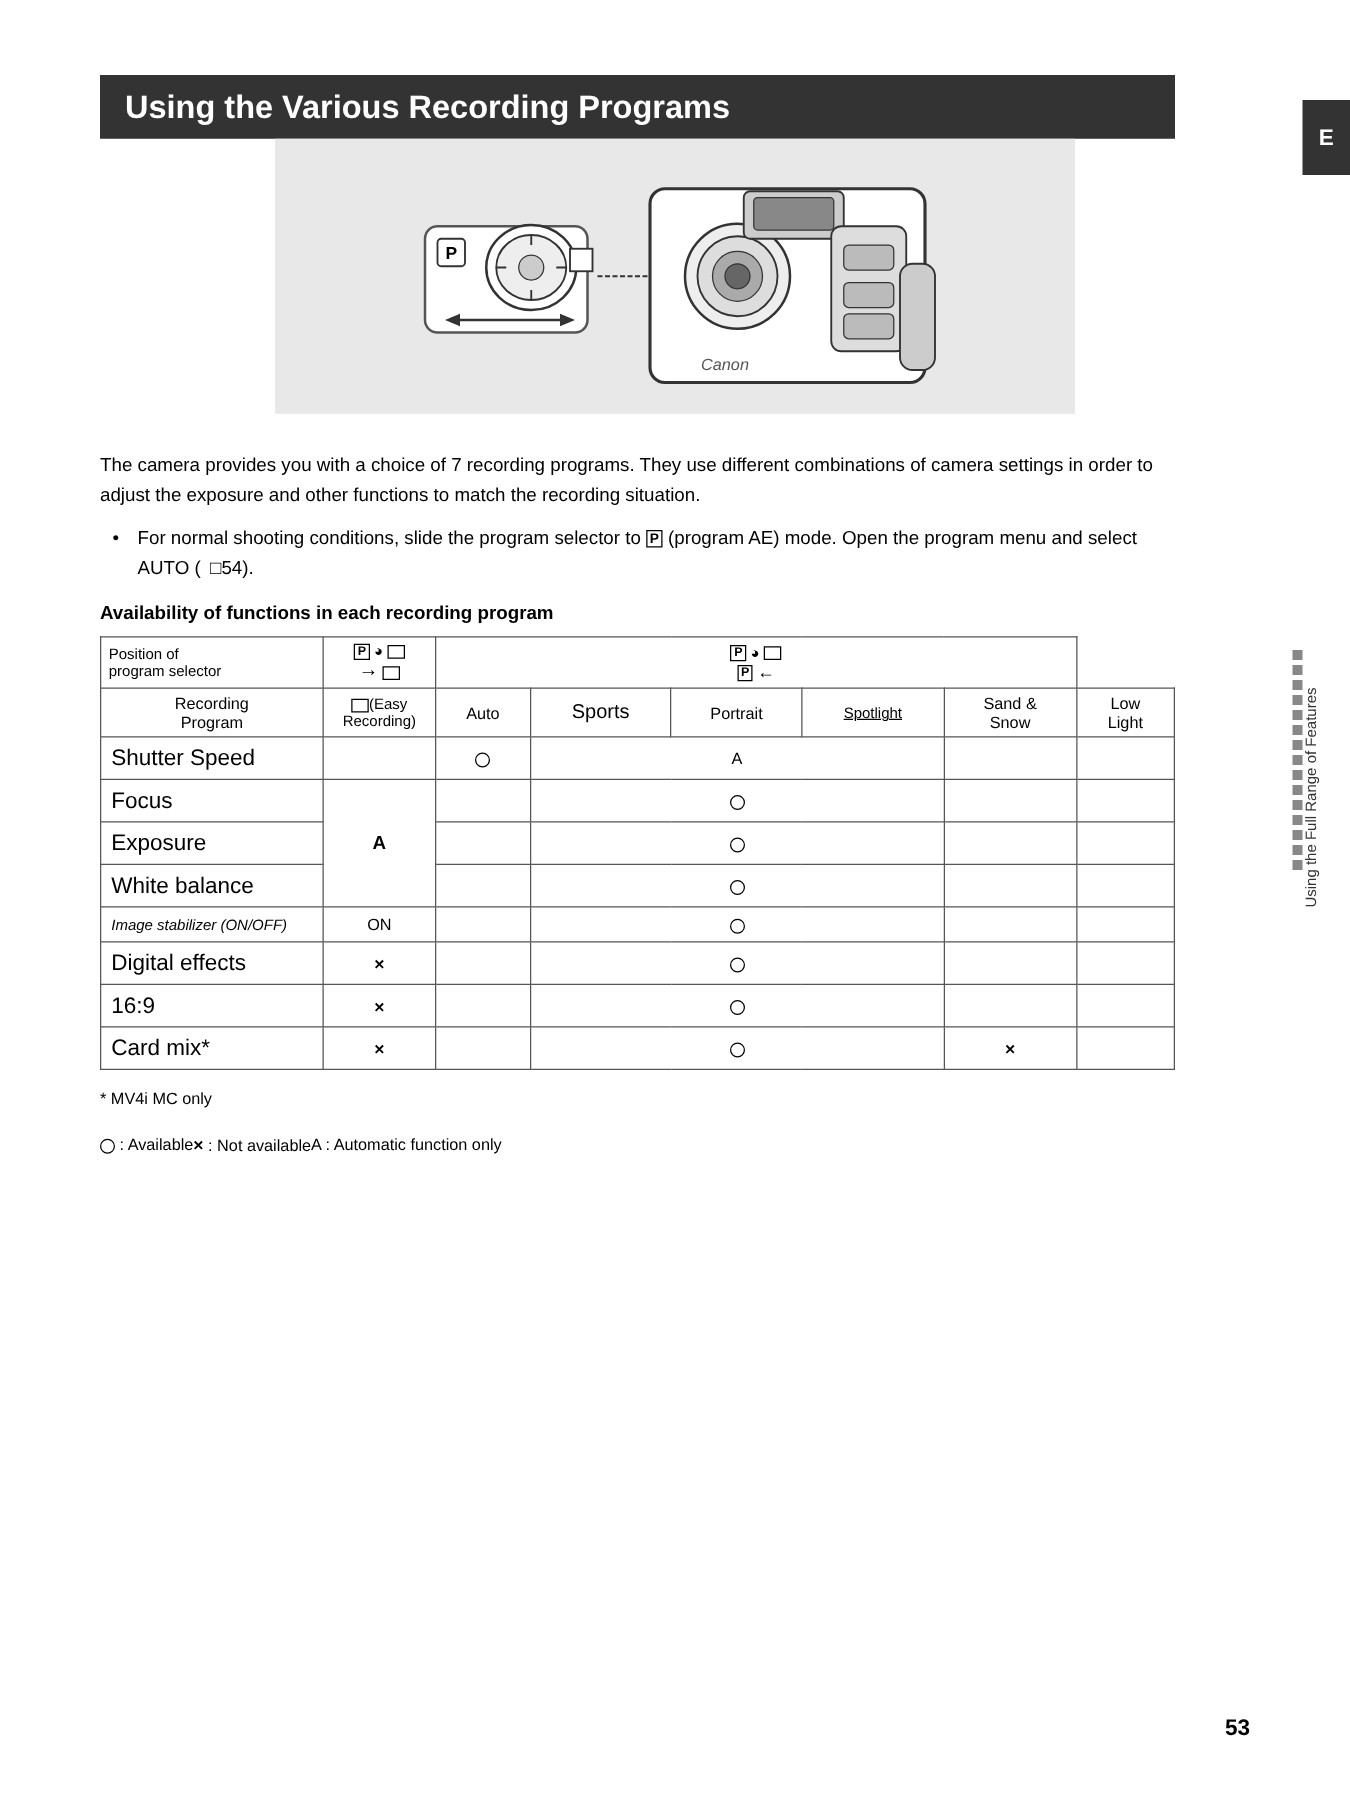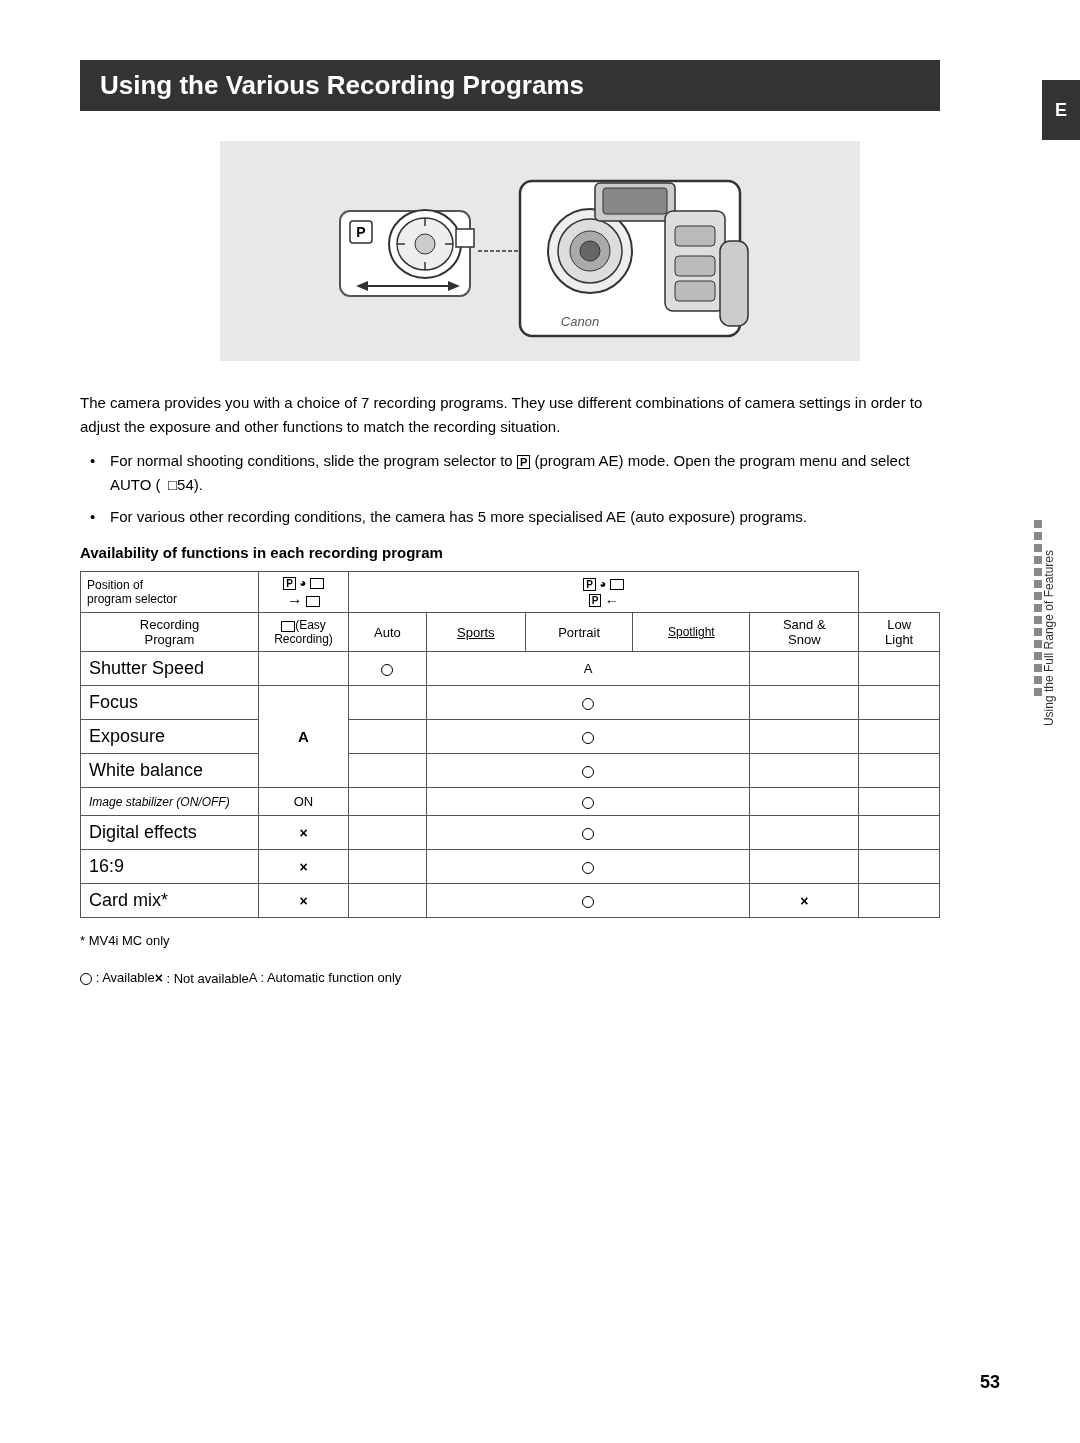--- a/index.html
+++ b/index.html
@@ -67,21 +67,20 @@
       );
     }
 
     
     .page-title {
       background: #333;
       color: #fff;
       padding: 10px 20px;
       font-size: 26px;
       font-weight: bold;
-      margin-bottom: 30px;
       width: 860px;
     }
 
     
     .camera-image-area {
       width: 640px;
       height: 220px;
       background: #e8e8e8;
       margin: 0 auto 30px auto;
       display: flex;
@@ -272,23 +271,20 @@
     </svg>
   </div>
 
   <div class="body-text">
     <span>The camera provides you with a choice of 7 recording programs. They use different combinations of camera settings in order to adjust the exposure and other functions to match the recording situation.</span>
   </div>
 
   <div class="bullet-list">
     <div class="bullet-item">
       For normal shooting conditions, slide the program selector to <span class="p-icon">P</span> (program AE) mode. Open the program menu and select AUTO ( □54).
-    </div>
-    <div class="bullet-item">
-      For various other recording conditions, the camera has 5 more specialised AE (auto exposure) programs.
     </div>
   </div>
 
   <div class="availability-title">
     <span>Availability of functions in each recording program</span>
   </div>
 
   <table class="feature-table">
     <tbody>
 
@@ -307,21 +303,21 @@
           <span class="icon-box"></span><br>
           <span class="p-icon" style="font-size:10px;">P</span>
           <span style="font-size:14px;">←</span>
         </td>
       </tr>
 
       <tr class="header-row">
         <td style="text-align:center; font-size:13px;margin-top:24px;">Recording<br>Program</td>
         <td style="font-size:12px;"><span class="icon-box"></span>(Easy<br>Recording)</td>
         <td style="font-size:13px;">Auto</td>
-        <td style="font-size:13px;text-decoration:underline;">Sports</td>
+        <td style="font-size:16px;">Sports</td>
         <td style="font-size:13px;">Portrait</td>
         <td style="font-size:12px;text-decoration:underline;">Spotlight</td>
         <td style="font-size:13px;">Sand &amp;<br>Snow</td>
         <td style="font-size:13px;">Low<br>Light</td>
       </tr>
 
       <tr>
         <td>Shutter Speed</td>
         <td></td>
         <td><span class="circle-symbol"></span></td>

